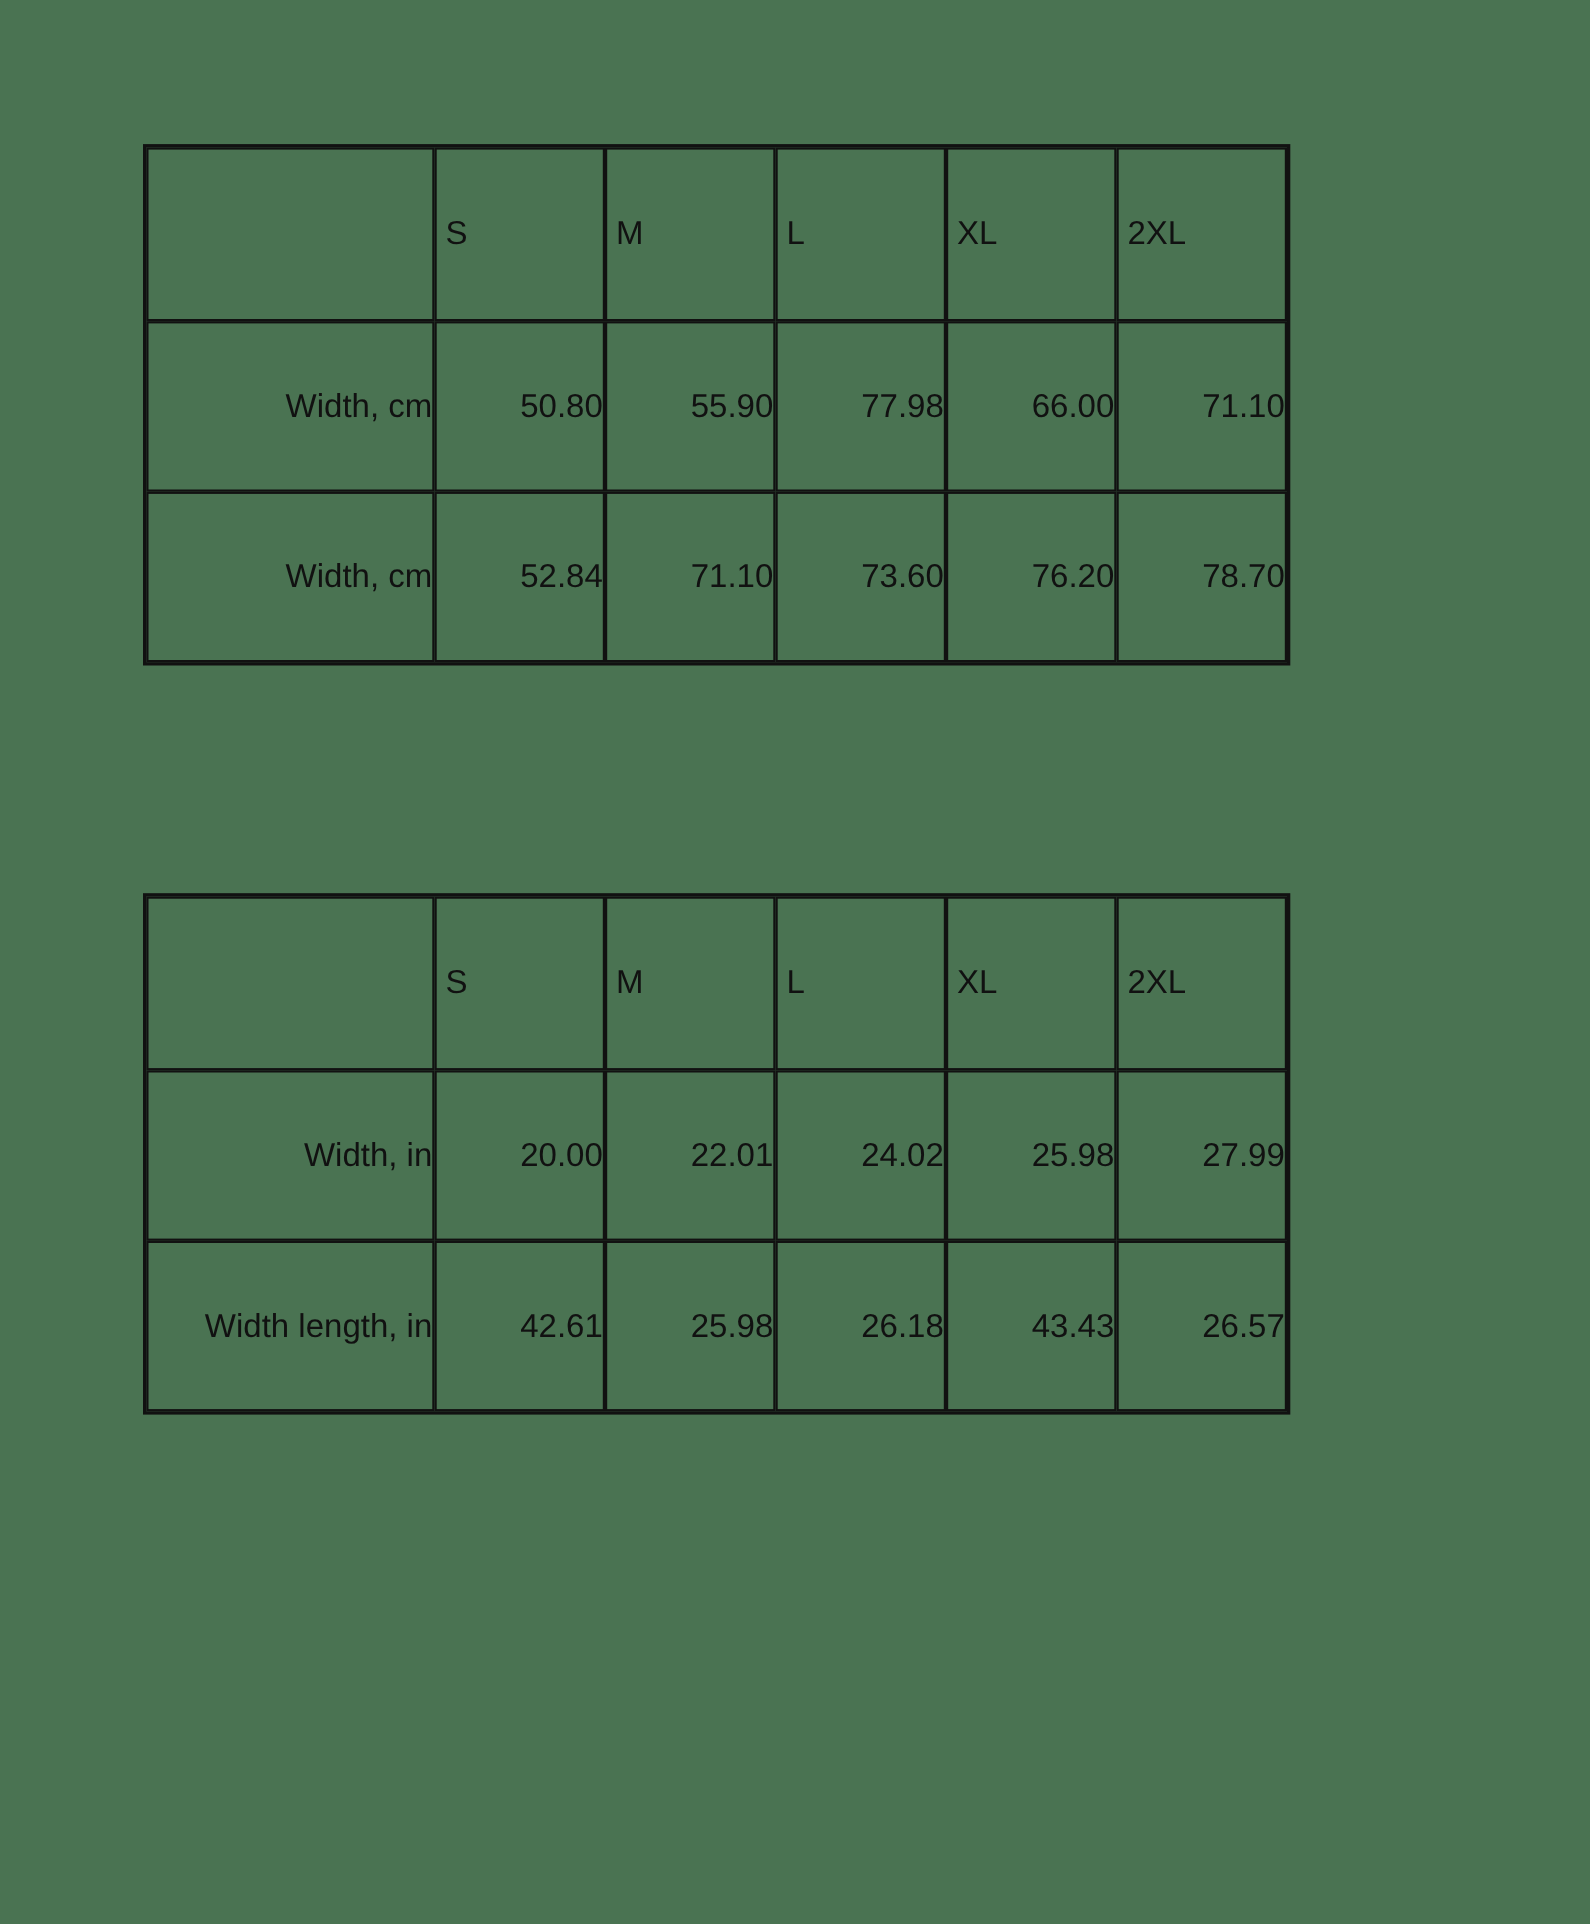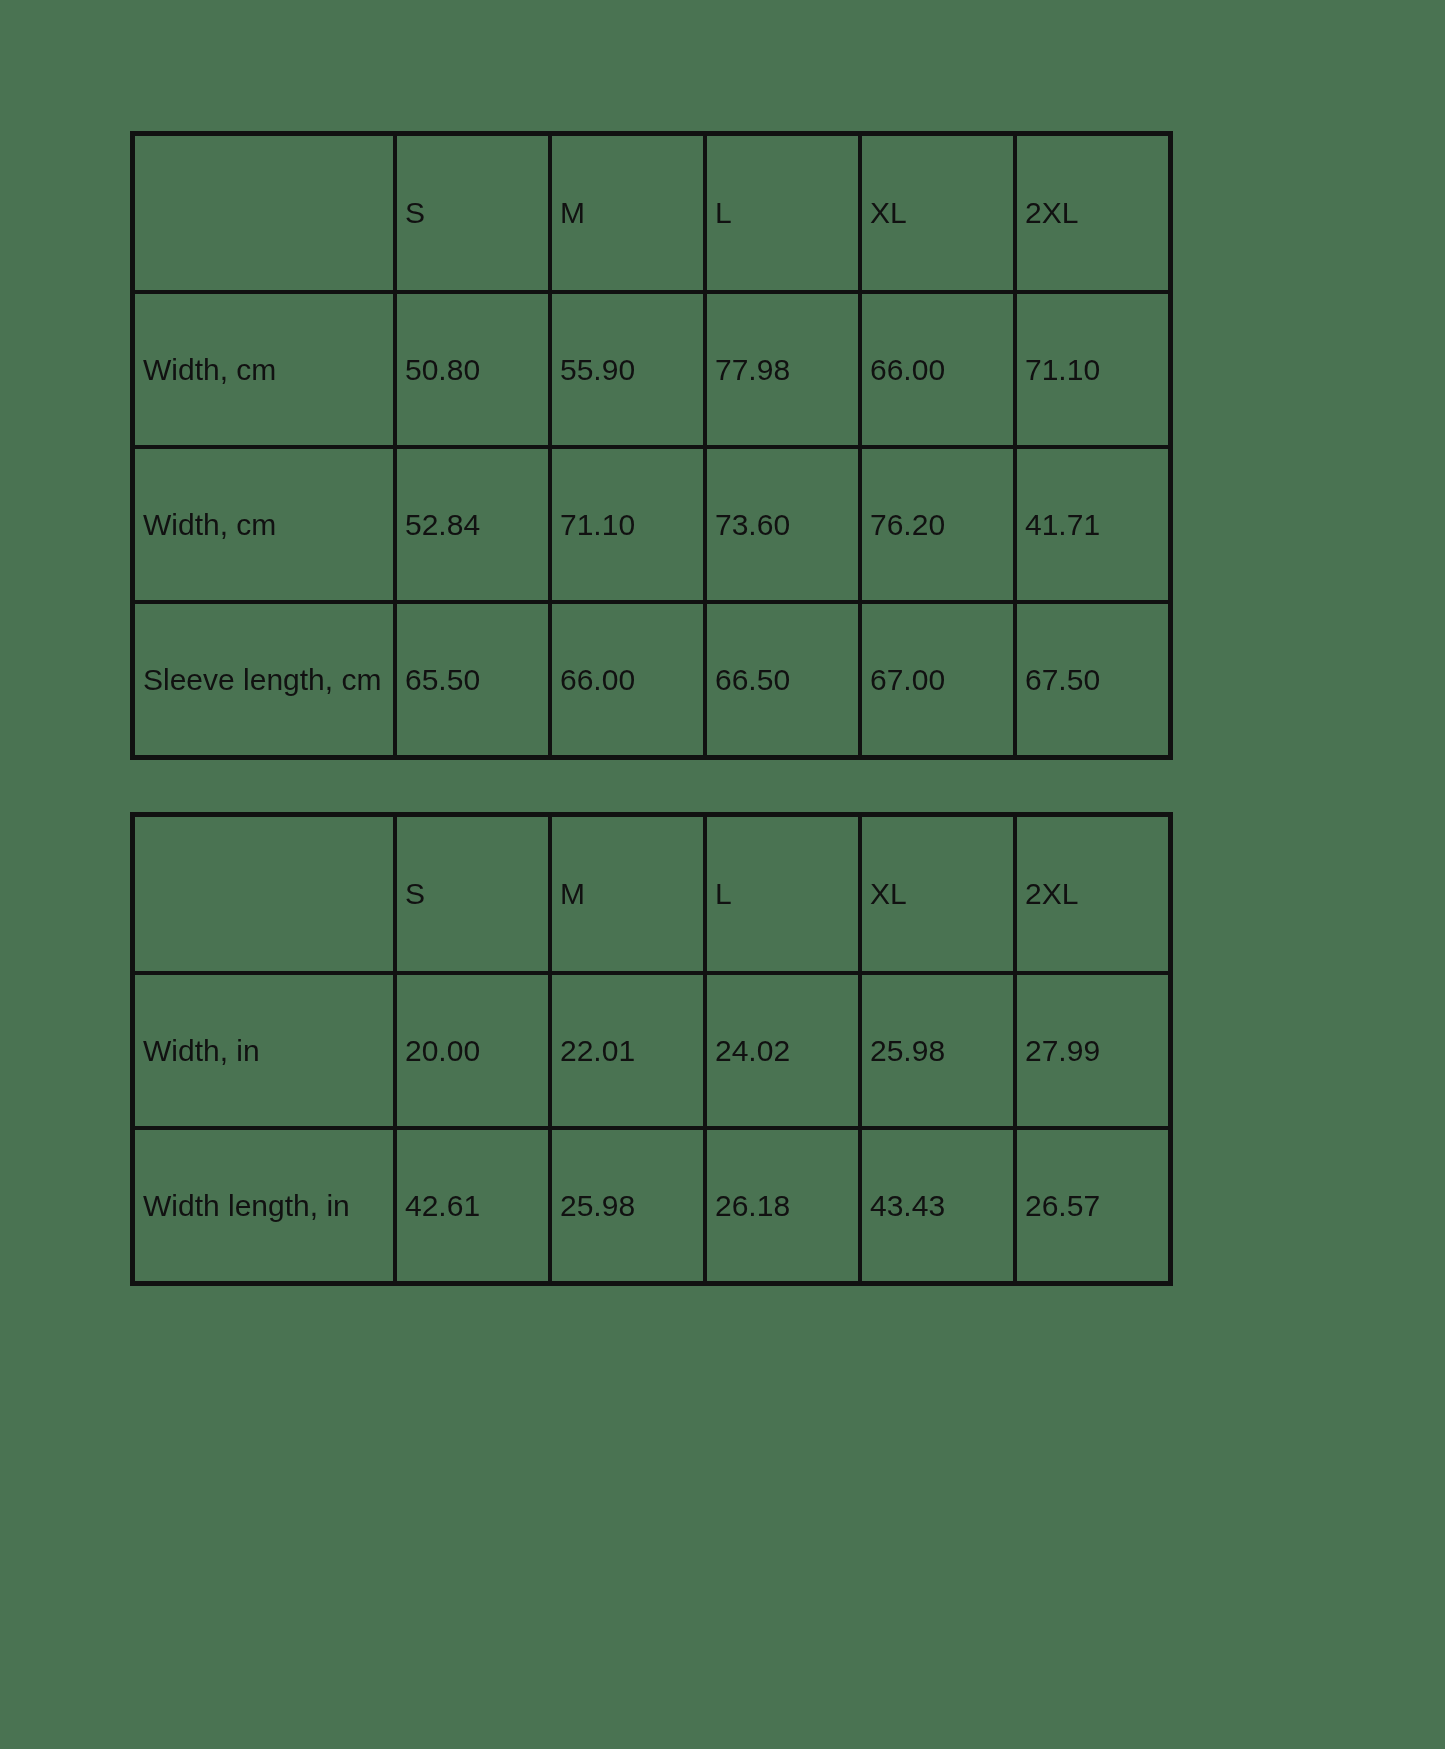--- a/index.html
+++ b/index.html
@@ -51,21 +51,21 @@
     text-align: left;
     padding: 6px 0 6px 8px;
     box-sizing: border-box;
     word-wrap: break-word;
   }
 
   table.size-table col.label-col { width: 262px; }
   table.size-table col.size-col  { width: 155px; }
 
   tr.header-row td { height: 158px; vertical-align: middle; }
-  tr.data-row td   { height: 155px; vertical-align: middle; }
+  tr.data-row td   { height: 155px; vertical-align: middle; text-align: right; }
 
   td.label-cell {
     padding-right: 4px;
   }
 
   td.blank-cell { }
 </style>
 </head>
 <body style="background: rgb(74, 115, 82);">
 
@@ -97,29 +97,21 @@
           <td>77.98</td>
           <td>66.00</td>
           <td>71.10</td>
         </tr>
         <tr class="data-row">
           <td class="label-cell">Width, cm</td>
           <td>52.84</td>
           <td>71.10</td>
           <td>73.60</td>
           <td>76.20</td>
-          <td>41.71</td>
-        </tr>
-        <tr class="data-row">
-          <td class="label-cell">Sleeve length, cm</td>
-          <td>65.50</td>
-          <td>66.00</td>
-          <td>66.50</td>
-          <td>67.00</td>
-          <td>67.50</td>
+          <td>78.70</td>
         </tr>
       </tbody>
     </table>
   </div>
 
   <div class="table-block" id="table-in-block">
     <table class="size-table">
       <colgroup>
         <col class="label-col">
         <col class="size-col">

